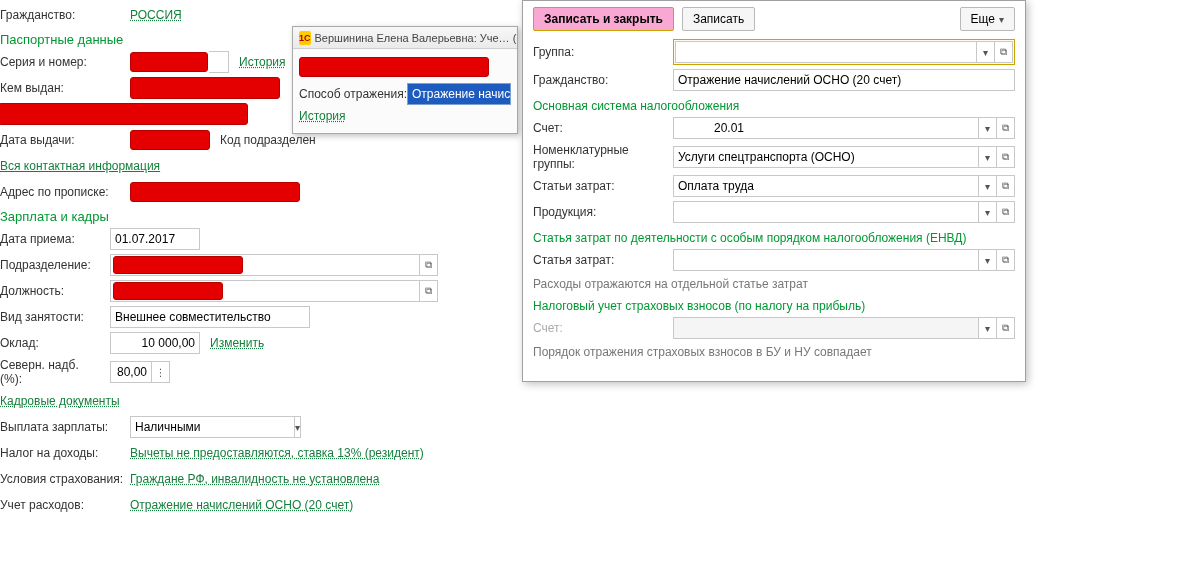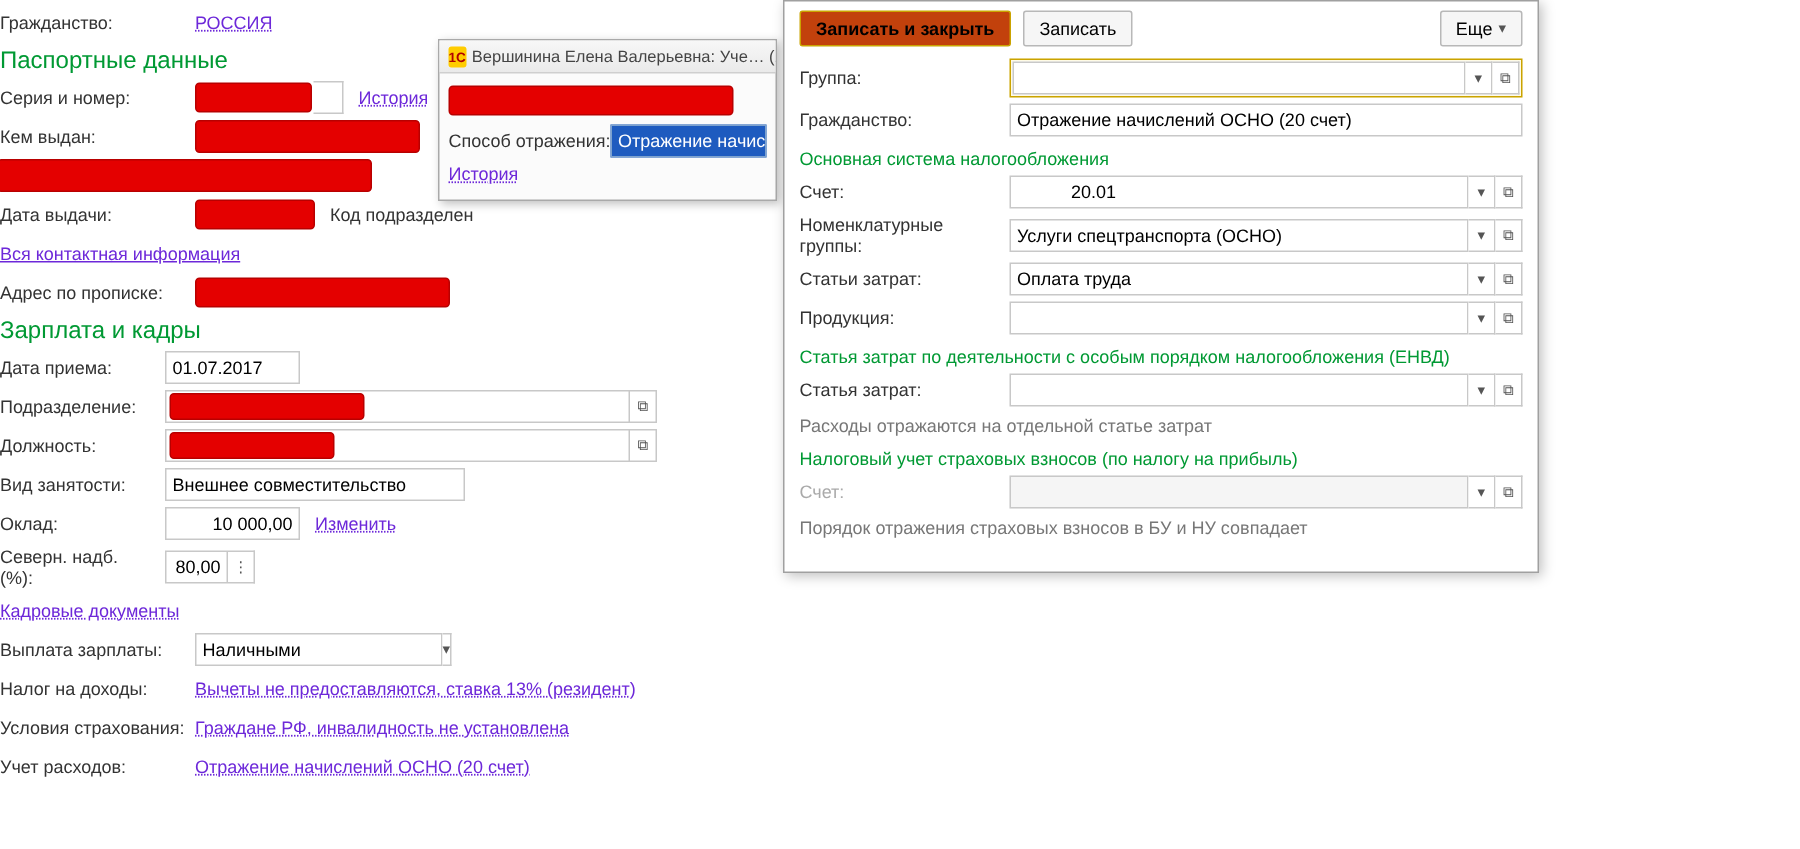--- a/index.html
+++ b/index.html
@@ -4,23 +4,23 @@
 <style>
   * { box-sizing: border-box; }
   html, body {
     margin: 0; padding: 0;
     font: 12px Arial, sans-serif;
     background: #fff;
     color: #333;
     width: 1200px; height: 566px;
     overflow: hidden;
   }
-  a.link { color: #6d28d9; text-decoration: underline dotted; cursor: pointer; }
+  a.link { color: #15803d; text-decoration: underline dotted; cursor: pointer; }
   a.solid { text-decoration: underline; }
-  .section-title { color: #009933; font-size: 16px; margin: 6px 0 4px 0; }
+  .section-title { color: #009933; font-size: 13px; margin: 6px 0 4px 0; }
   .row { display: flex; align-items: center; margin: 4px 0; min-height: 22px; }
   .lbl { width: 130px; padding-right: 6px; color: #333; }
   .redbox { background: #e40000; border: 1px solid #b80000; border-radius: 3px; }
   input.txt, .combo-input {
     border: 1px solid #c8c8c8; height: 22px; padding: 0 4px;
     font: 12px Arial, sans-serif; background: #fff;
   }
   .combo { display: inline-flex; }
   .combo .cbtn {
     width: 18px; height: 22px; border: 1px solid #c8c8c8;
@@ -73,21 +73,21 @@
     border: 1px solid #a0a0a0; background: #fff;
     box-shadow: 2px 2px 8px rgba(0,0,0,.25);
     padding: 6px 10px;
   }
   .toolbar { display: flex; align-items: center; gap: 8px; margin-bottom: 8px; }
   .btn {
     height: 24px; padding: 0 10px; border: 1px solid #b8b8b8;
     background: #f6f6f6; cursor: pointer; border-radius: 2px;
     display: inline-flex; align-items: center; font-size: 12px;
   }
-  .btn.primary { background: #c2410c; border-color: #caa300; font-weight: bold; }
+  .btn.primary { background: #f9a8d4; border-color: #caa300; font-weight: bold; }
   .btn.menu::after { content: " ▾"; font-size: 10px; margin-left: 4px; color:#555; }
   .popup2 .frow { display: flex; align-items: center; margin: 4px 0; }
   .popup2 .flbl { width: 140px; font-size: 12px; }
   .popup2 .combo { flex: 1; }
   .popup2 .combo .combo-input { flex: 1; }
   .subhdr { color: #009933; font-size: 12px; margin: 8px 0 2px 0; }
   .note { color: #777; font-size: 12px; margin: 6px 0; }
   .disabled-input { background: #f5f5f5; color: #999; }
 </style>
 </head>

